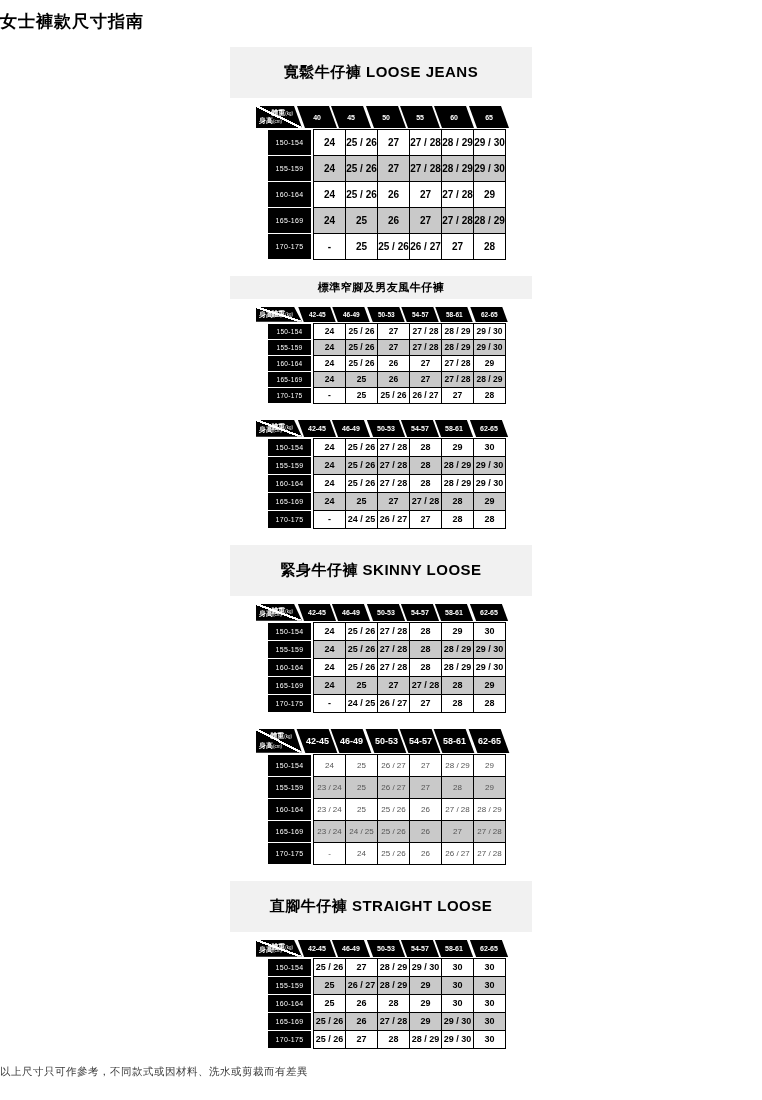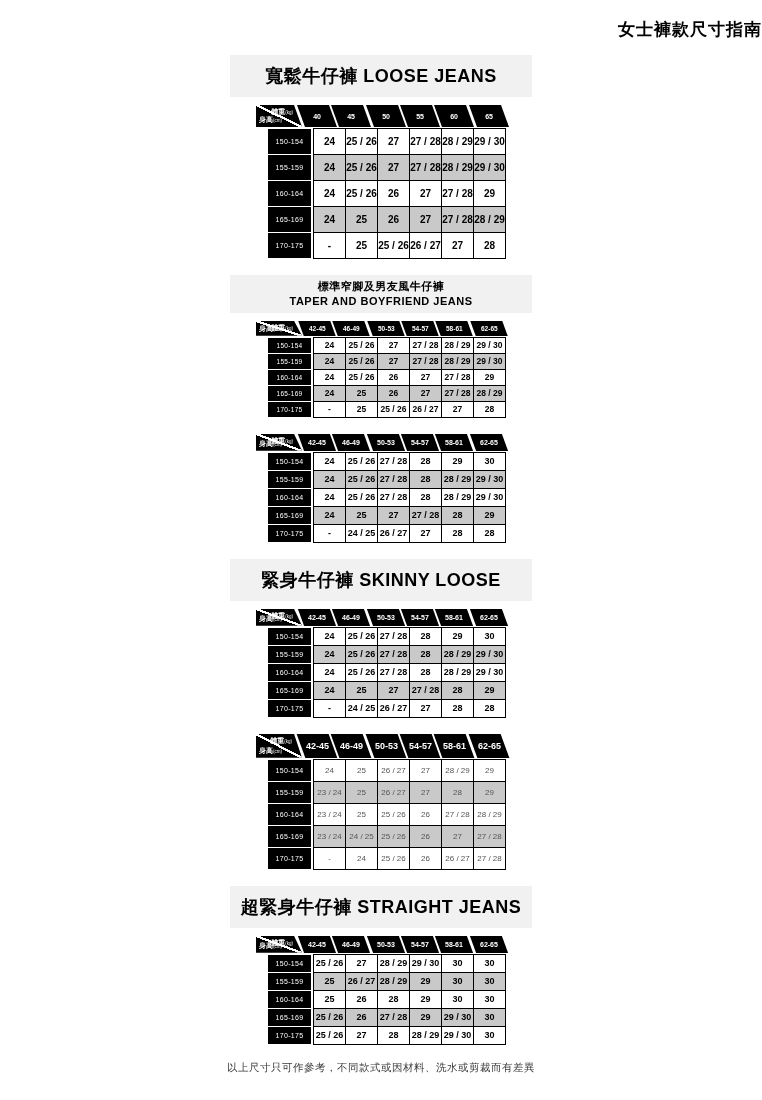--- a/index.html
+++ b/index.html
@@ -1,28 +1,28 @@
 <!DOCTYPE html>
 <html><head>
 <meta charset="utf-8">
 <style>
   html,body{margin:0;padding:0;}
   body{
     width:762px;height:1100px;overflow:hidden;background:#fff;
     font-family:"Liberation Sans","DejaVu Sans",sans-serif;color:#000;
   }
   .page-title{
-    text-align:right;font-size:17px;font-weight:bold;
-    margin:18px 0 14px 0;letter-spacing:1px;
+    text-align:left;font-size:17px;font-weight:bold;
+    margin:10px 0 14px 0;letter-spacing:1px;
   }
   .sections{width:762px;}
   .section{width:302px;margin:0 auto 16px auto;}
   .title-band{
     background:var(--band,#f1f1f1);text-align:center;font-weight:bold;
-    font-size:18px;padding:9px 0;letter-spacing:0.5px;
+    font-size:15px;padding:16px 0;letter-spacing:0.5px;
   }
   .size-table{width:250px;margin:8px auto 0 auto;}
   
   .header-row{display:flex;height:22px;}
   .corner{
     width:46px;flex-shrink:0;position:relative;margin-right:-2px;
     background:
       linear-gradient(to top right,
         rgba(0,0,0,0) calc(50% - 1.1px), #fff calc(50% - 1.1px),
         #fff calc(50% + 1.1px), rgba(0,0,0,0) calc(50% + 1.1px)),
@@ -65,21 +65,21 @@
   .s1 .r-label,.s1 .h-cell span{font-size:6.5px;}
   .s2 .header-row,.s3 .header-row,.s5 .header-row{height:17px;}
   .s2 .d-row,.s3 .d-row,.s5 .d-row{height:19px;}
   .s2 .d-cell,.s3 .d-cell,.s5 .d-cell{font-size:9px;}
   .s4 .header-row{height:24px;}
   .s4 .h-cell span{font-size:9px;}
   .s4 .d-row{height:23px;}
   .s4 .d-cell{font-size:8px;font-weight:normal;color:#555;}
   .s4 .c-top{right:10px;}
   .footer-note{
-    text-align:center;font-size:10.5px;color:#3a3a3a;margin-top:6px;
+    font-size:10.5px;color:#3a3a3a;margin-top:6px;
     letter-spacing:0.5px;
   }
 </style>
 </head>
 <body style="--alt: #c9c9c9; --band: #f1f1f1;">
 
 <div class="page-title">女士褲款尺寸指南</div>
 
 <div class="sections">
   <div class="section s0">
@@ -157,21 +157,20 @@
             <div class="d-cell">27</div>
             <div class="d-cell">28</div>
           </div>
         </div>
     </div>
   </div>
 
   <div class="section s1">
     <div class="title-band">
         <div>標準窄腳及男友風牛仔褲</div>
-        <div>TAPER AND BOYFRIEND JEANS</div>
       </div>
     <div class="size-table">
       <div class="header-row">
         <div class="corner">
           <div class="c-top"><span class="lbl">體重</span><span class="unit">(kg)</span></div>
           <div class="c-bot"><span class="lbl">身高</span><span class="unit">(cm)</span></div>
         </div>
       <div class="h-cell">
             <span>42-45</span>
           </div>
@@ -467,21 +466,21 @@
             <div class="d-cell">26</div>
             <div class="d-cell">26 / 27</div>
             <div class="d-cell">27 / 28</div>
           </div>
         </div>
     </div>
   </div>
 
   <div class="section s5">
     <div class="title-band">
-        <div>超緊身牛仔褲 STRAIGHT JEANS</div>
+        <div>直腳牛仔褲 STRAIGHT LOOSE</div>
       </div>
     <div class="size-table">
       <div class="header-row">
         <div class="corner">
           <div class="c-top"><span class="lbl">體重</span><span class="unit">(kg)</span></div>
           <div class="c-bot"><span class="lbl">身高</span><span class="unit">(cm)</span></div>
         </div>
       <div class="h-cell">
             <span>42-45</span>
           </div>

